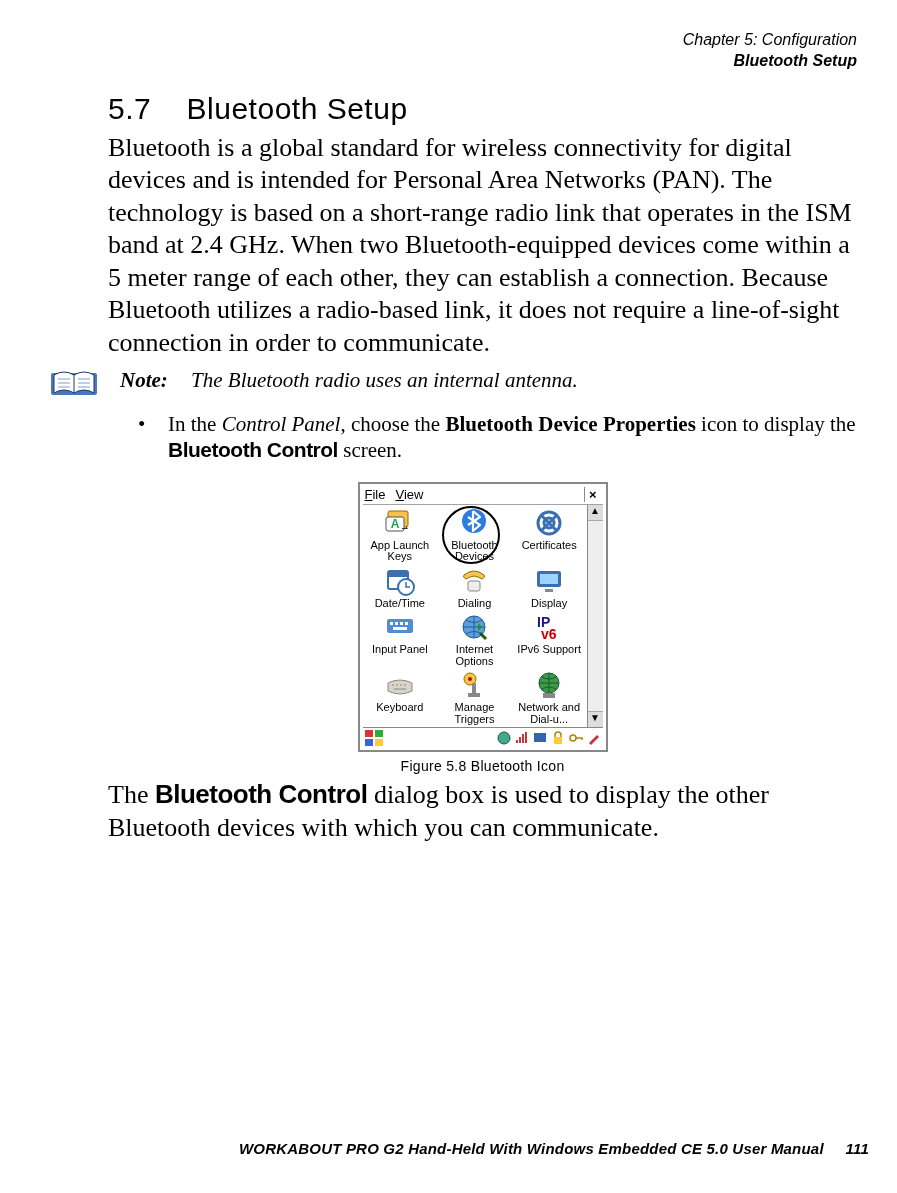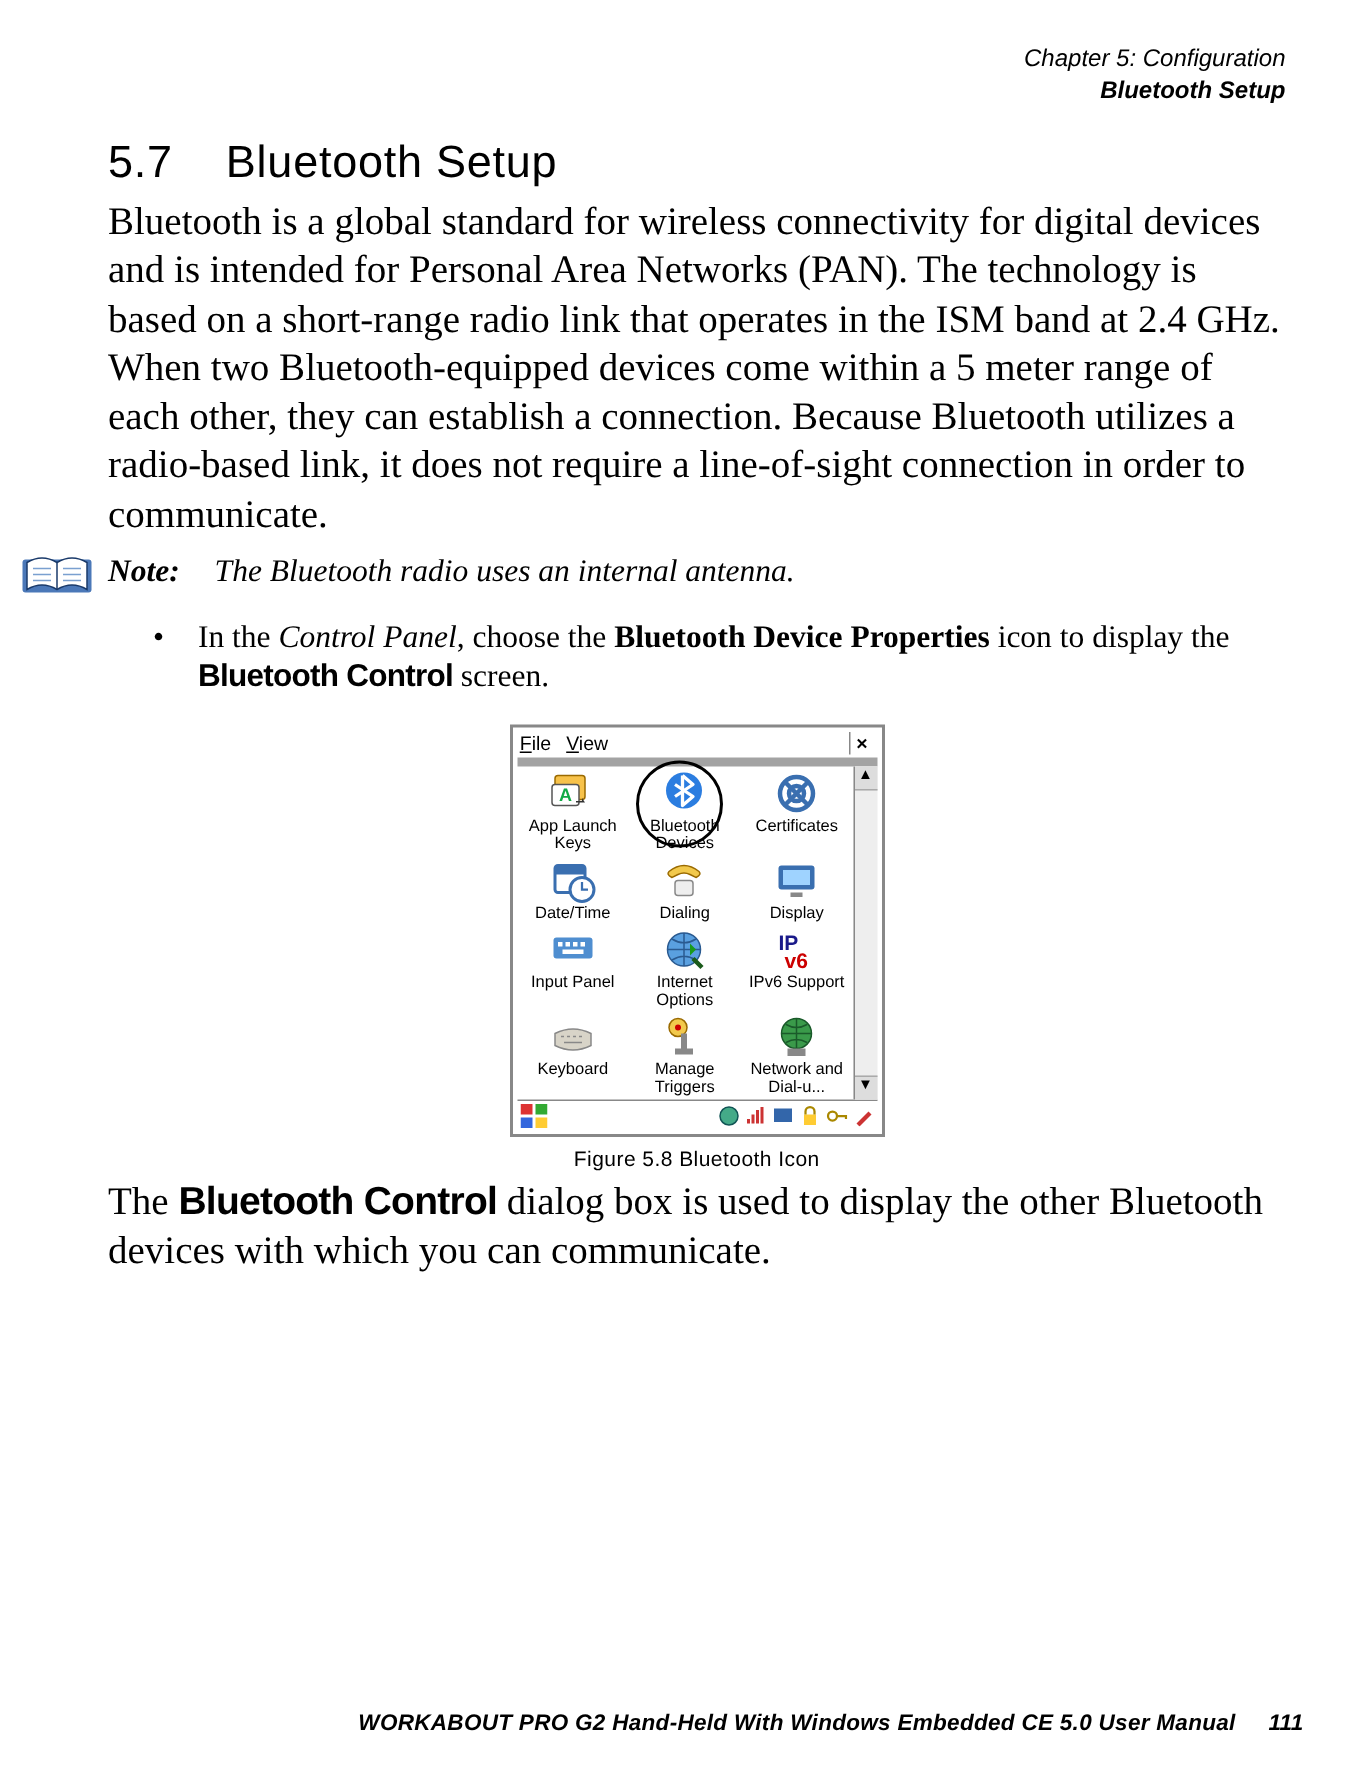--- a/index.html
+++ b/index.html
@@ -7,21 +7,21 @@
     margin: 0;
     padding: 0;
     font-family: "Times New Roman", Times, serif;
     background: #fff;
     color: #000;
   }
   .page {
     width: 897px;
     height: 1193px;
     position: relative;
-    padding: 30px 40px 40px 72px;
+    padding: 30px 40px 40px 108px;
   }
   .header {
     text-align: right;
     font-style: italic;
     font-family: Arial, Helvetica, sans-serif;
     font-size: 16px;
     line-height: 1.3;
     margin-bottom: 20px;
   }
   .header .line1 { font-style: italic; }
@@ -35,21 +35,21 @@
     font-stretch: condensed;
   }
   .body-text {
     font-size: 26px;
     line-height: 1.25;
     margin: 0 0 8px 0;
   }
   .note-row {
     display: flex;
     align-items: flex-start;
-    gap: 10px;
+    gap: 22px;
     margin: 6px 0 10px -58px;
   }
   .note-icon {
     width: 48px; height: 34px;
     flex-shrink: 0;
   }
   .note-icon svg { display:block; }
   .note-text {
     font-size: 21px;
     font-style: italic;
@@ -79,21 +79,21 @@
     padding: 3px;
     text-align: left;
     font-family: Tahoma, Arial, sans-serif;
     font-size: 12px;
     width: 250px;
     position: relative;
   }
   .panel-menu {
     display:flex;
     align-items:center;
-    border-bottom: 6px solid #a3a3a3;
+    border-bottom: 1px solid #a3a3a3;
     padding: 0 2px 2px 2px;
     font-size: 13px;
   }
   .panel-menu .m { margin-right: 10px; }
   .panel-menu .m u { text-decoration: underline; }
   .panel-menu .close {
     margin-left:auto;
     border-left: 1px solid #888;
     padding: 0 4px;
     font-family: Arial;

